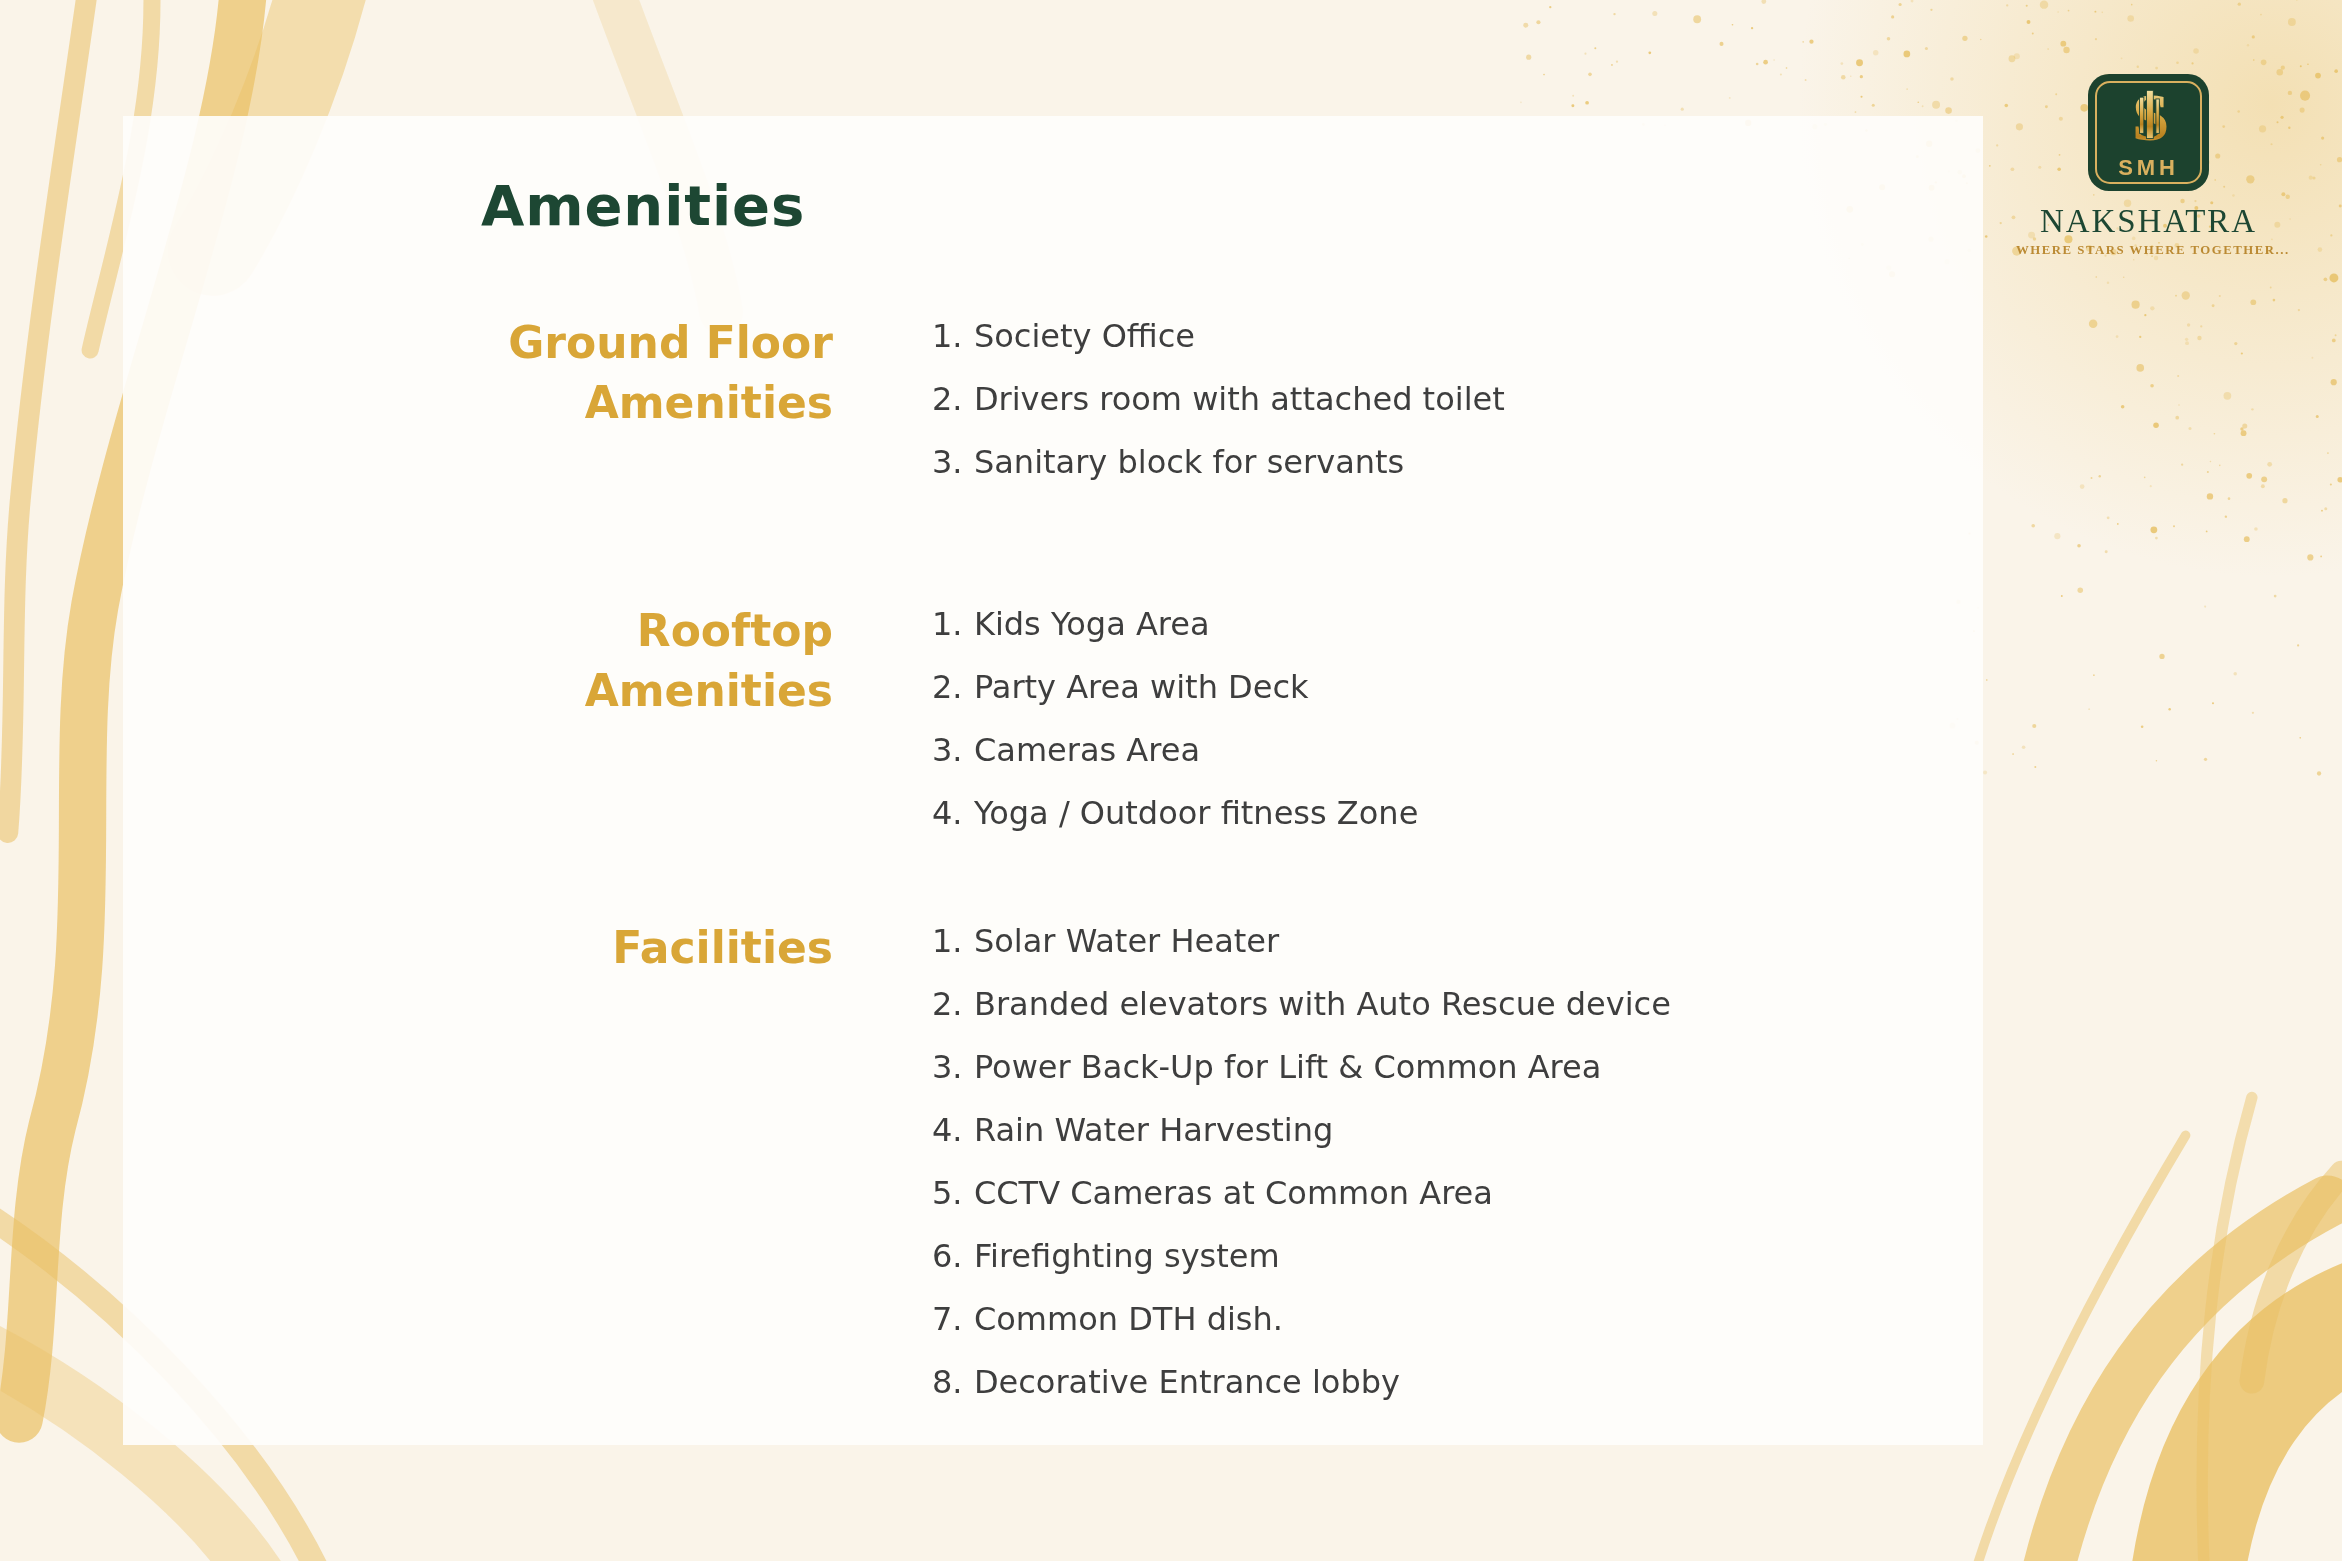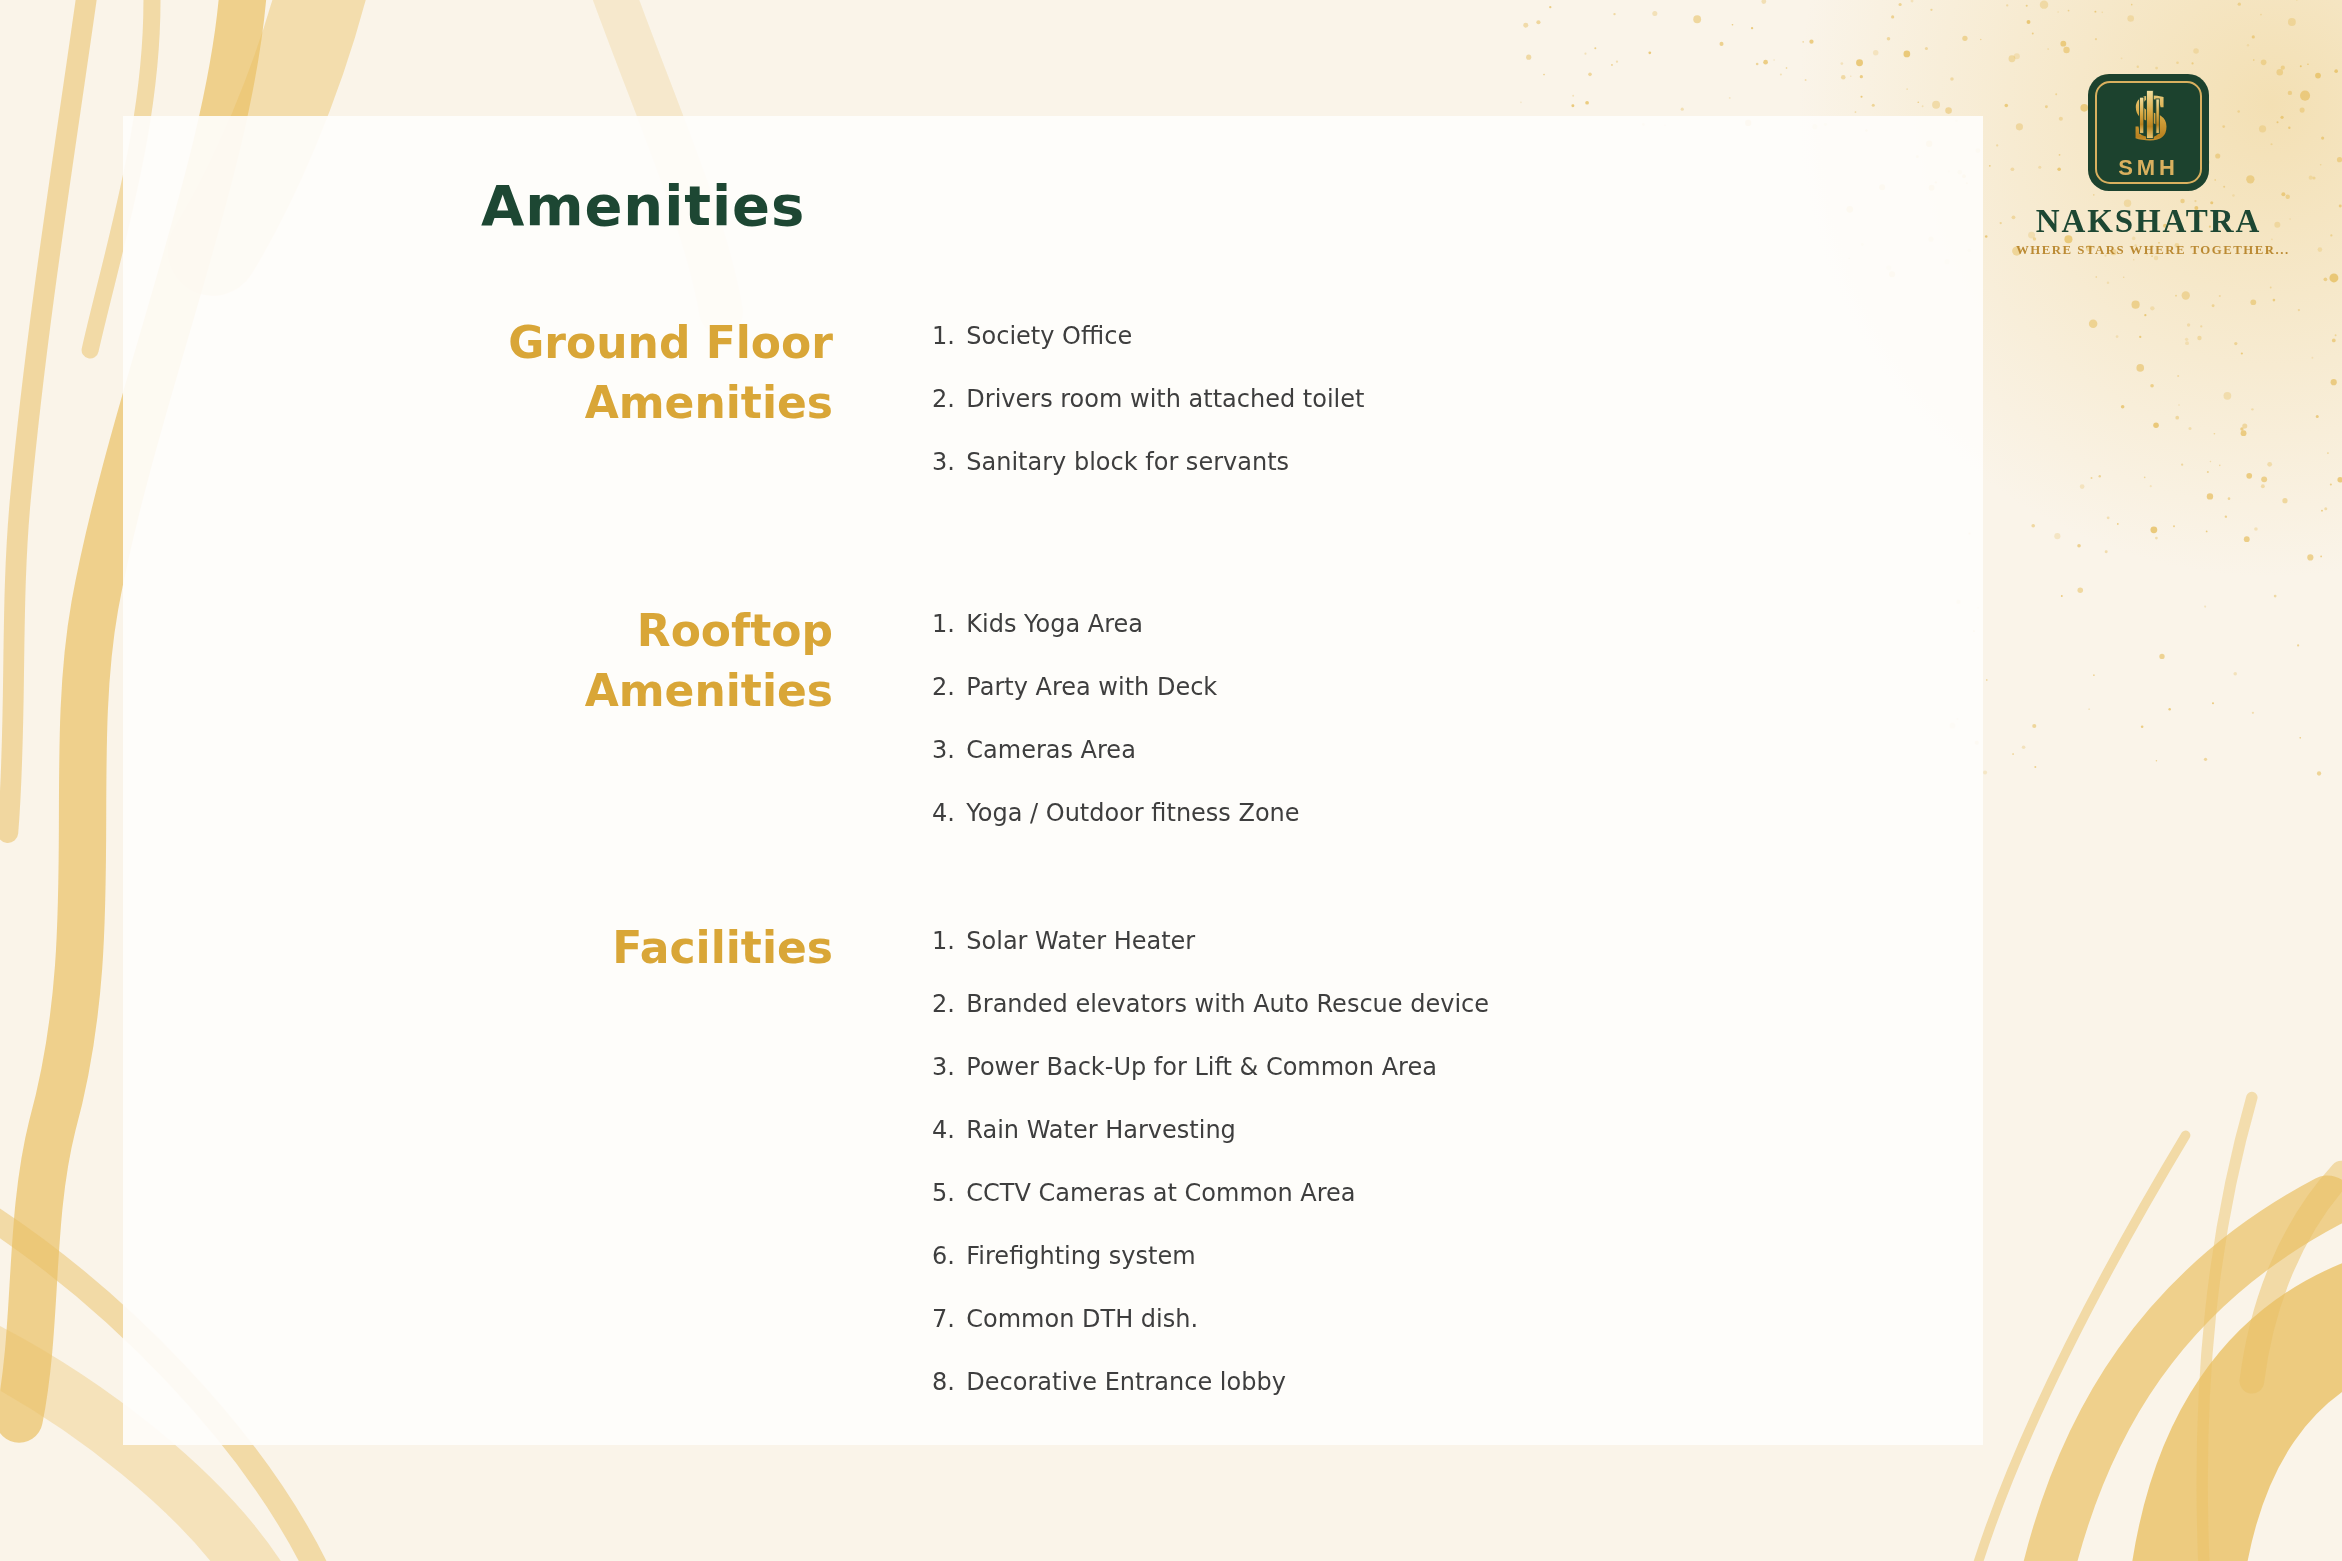--- a/index.html
+++ b/index.html
@@ -37,21 +37,21 @@
   .amenity-section:nth-of-type(2) { top:593px; }
   .amenity-section:nth-of-type(3) { top:910px; }
   .sec-heading {
     position:absolute; left:0; top:0; width:549px;
     text-align:right; padding-top:7.6px;
     font-size:44px; line-height:60px; font-weight:700;
     color:var(--heading-gold,#D9A637);
   }
   .sec-list { position:absolute; left:648px; top:0; }
   .list-item {
-    font-size:24px; line-height:63px; white-space:nowrap;
+    font-size:32px; line-height:63px; white-space:nowrap;
     color:var(--list-text,#3E3E3E);
   }
   .list-item .num { margin-right:11.4px; }
 
   
   .brand { position:absolute; z-index:2; left:2016px; top:62px; width:265px; text-align:center; }
   .logo-square {
     position:relative; margin:12px auto;
     width:121px; height:117px; border-radius:21px;
     background:var(--logo-bg-green,#1C422E);
@@ -63,21 +63,21 @@
   .logo-square svg { position:absolute; left:50%; top:5.7px; transform:translateX(-50%); }
   .logo-smh {
     position:absolute; bottom:10.4px; left:0; width:100%;
     font-size:22px; font-weight:700; letter-spacing:3.8px;
     color:var(--logo-gold,#D9B05F);
     font-family:"Liberation Sans",sans-serif;
   }
   .brand-name {
     margin-top:8.5px;
     font-family:"Liberation Serif","DejaVu Serif",serif;
-    font-size:33px; font-weight:700; letter-spacing:1.9px;
+    font-size:33px; font-weight:400; letter-spacing:1.9px;
     color:var(--title-green,#1D4733);
   }
   .brand-tagline {
     margin-top:2.8px;
     font-family:"Liberation Serif","DejaVu Serif",serif;
     font-size:12.8px; font-weight:700; letter-spacing:1.5px;
     color:var(--tagline-gold,#BB8A33);
     white-space:nowrap;
   }
 </style>

